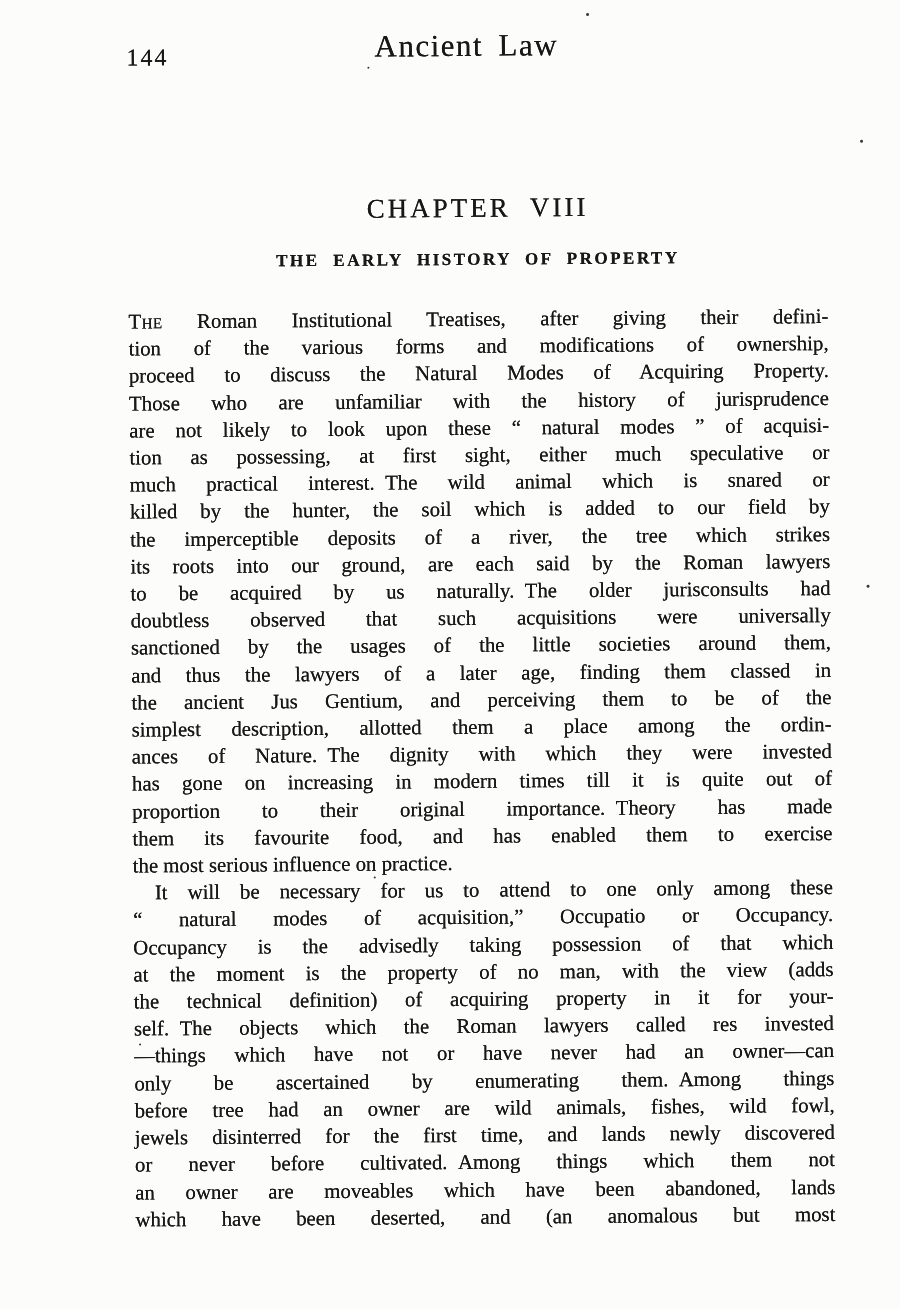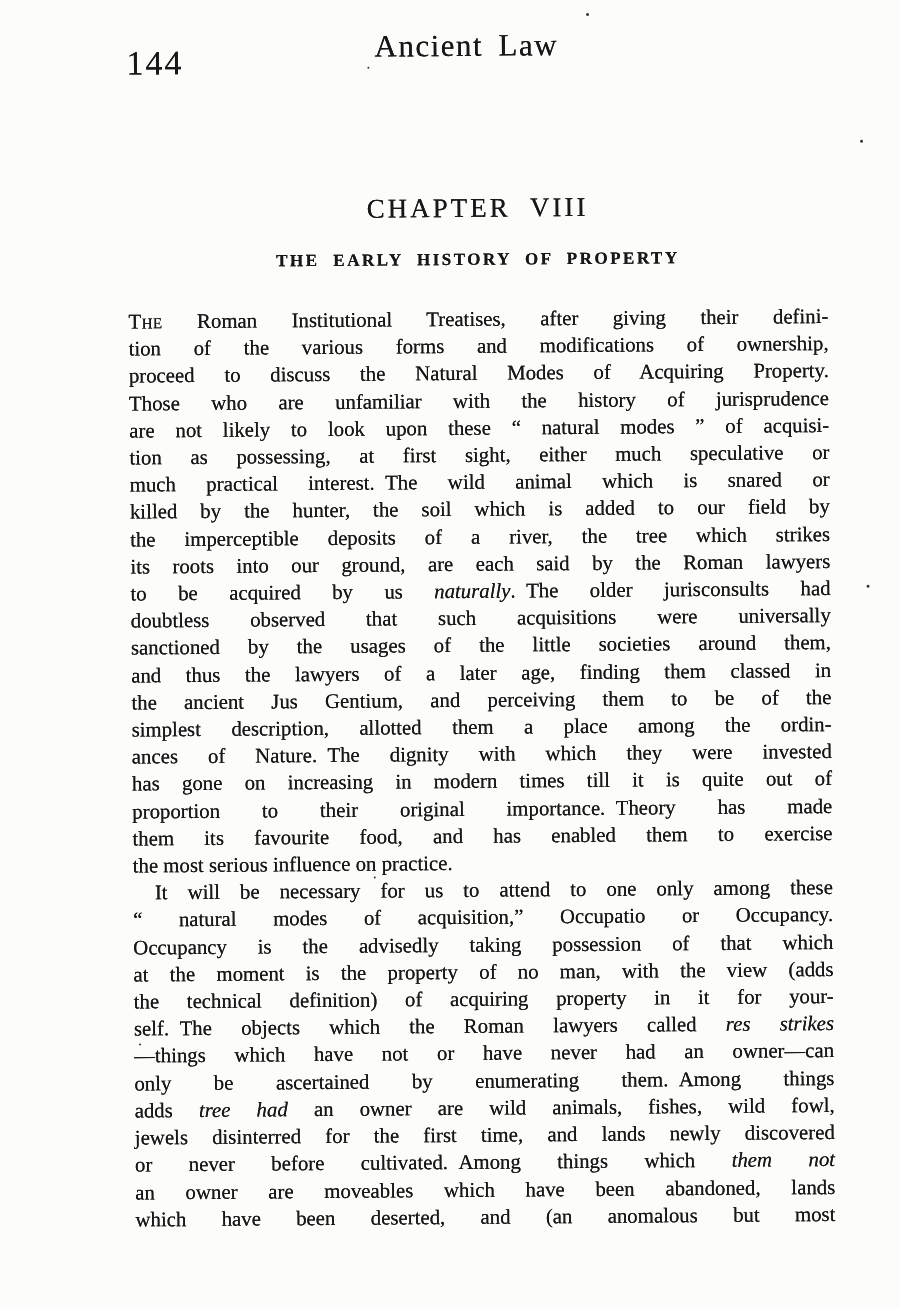--- a/index.html
+++ b/index.html
@@ -17,21 +17,21 @@
   }
   .scan-tilt{
     position:absolute;inset:0;
     transform:rotate(-0.45deg);
     transform-origin:50% 40%;
   }
   
   .page-header{position:absolute;top:0;left:0;width:100%;height:90px;}
   .page-number{
     position:absolute;left:130px;top:42px;
-    font-size:34px;letter-spacing:2px;
+    font-size:24px;letter-spacing:2px;
     text-shadow:0 0 .5px currentColor;
   }
   .running-title{
     position:absolute;left:120px;width:700px;top:28px;
     text-align:center;font-size:31px;letter-spacing:1.5px;word-spacing:6px;
     text-shadow:0 0 .5px currentColor;
   }
   
   .chapter-title{
     position:absolute;left:130px;width:700px;top:193px;
@@ -51,21 +51,21 @@
     font-size:20.8px;line-height:27.2px;
     text-shadow:0 0 .45px currentColor;
   }
   .line{
     text-align:justify;
     text-align-last:justify;
     white-space:nowrap; 
   }
   .line.flush{text-align-last:left;}
   .line.indent{text-indent:22px;}
-  .it{font-style:italic;}
+  .it{}
   .sc{font-variant:small-caps;letter-spacing:.5px;}
   
   .speck{
     position:absolute;background:#111;border-radius:50%;
     width:3px;height:3px;opacity:.85;
   }
 </style>
 </head>
 <body>
 
@@ -99,24 +99,24 @@
       <div class="line"><span>ances of Nature. The dignity with which they were invested</span></div>
       <div class="line"><span>has gone on increasing in modern times till it is quite out of</span></div>
       <div class="line"><span>proportion to their original importance. Theory has made</span></div>
       <div class="line"><span>them its favourite food, and has enabled them to exercise</span></div>
       <div class="line flush"><span>the most serious influence on practice.</span></div>
       <div class="line indent"><span>It will be necessary for us to attend to one only among these</span></div>
       <div class="line"><span>“ natural modes of acquisition,” Occupatio or Occupancy.</span></div>
       <div class="line"><span>Occupancy is the advisedly taking possession of that which</span></div>
       <div class="line"><span>at the moment is the property of no man, with the view (adds</span></div>
       <div class="line"><span>the technical definition) of acquiring property in it for your-</span></div>
-      <div class="line"><span>self. The objects which the Roman lawyers called </span><span class="it">res strikes</span></div>
+      <div class="line"><span>self. The objects which the Roman lawyers called </span><span class="it">res invested</span></div>
       <div class="line"><span>—things which have not or have never had an owner—can</span></div>
       <div class="line"><span>only be ascertained by enumerating them. Among things</span></div>
-      <div class="line"><span>adds </span><span class="it">tree had</span><span> an owner are wild animals, fishes, wild fowl,</span></div>
+      <div class="line"><span>before </span><span class="it">tree had</span><span> an owner are wild animals, fishes, wild fowl,</span></div>
       <div class="line"><span>jewels disinterred for the first time, and lands newly discovered</span></div>
       <div class="line"><span>or never before cultivated. Among things which </span><span class="it">them not</span></div>
       <div class="line"><span>an owner are moveables which have been abandoned, lands</span></div>
       <div class="line"><span>which have been deserted, and (an anomalous but most</span></div>
     </div>
 
   <div class="speck" style="left:590px;top:14px;"></div>
   <div class="speck" style="left:371px;top:66px;width:2px;height:2px;"></div>
   <div class="speck" style="left:863px;top:143px;"></div>
   <div class="speck" style="left:293px;top:262px;width:2px;height:2px;"></div>

